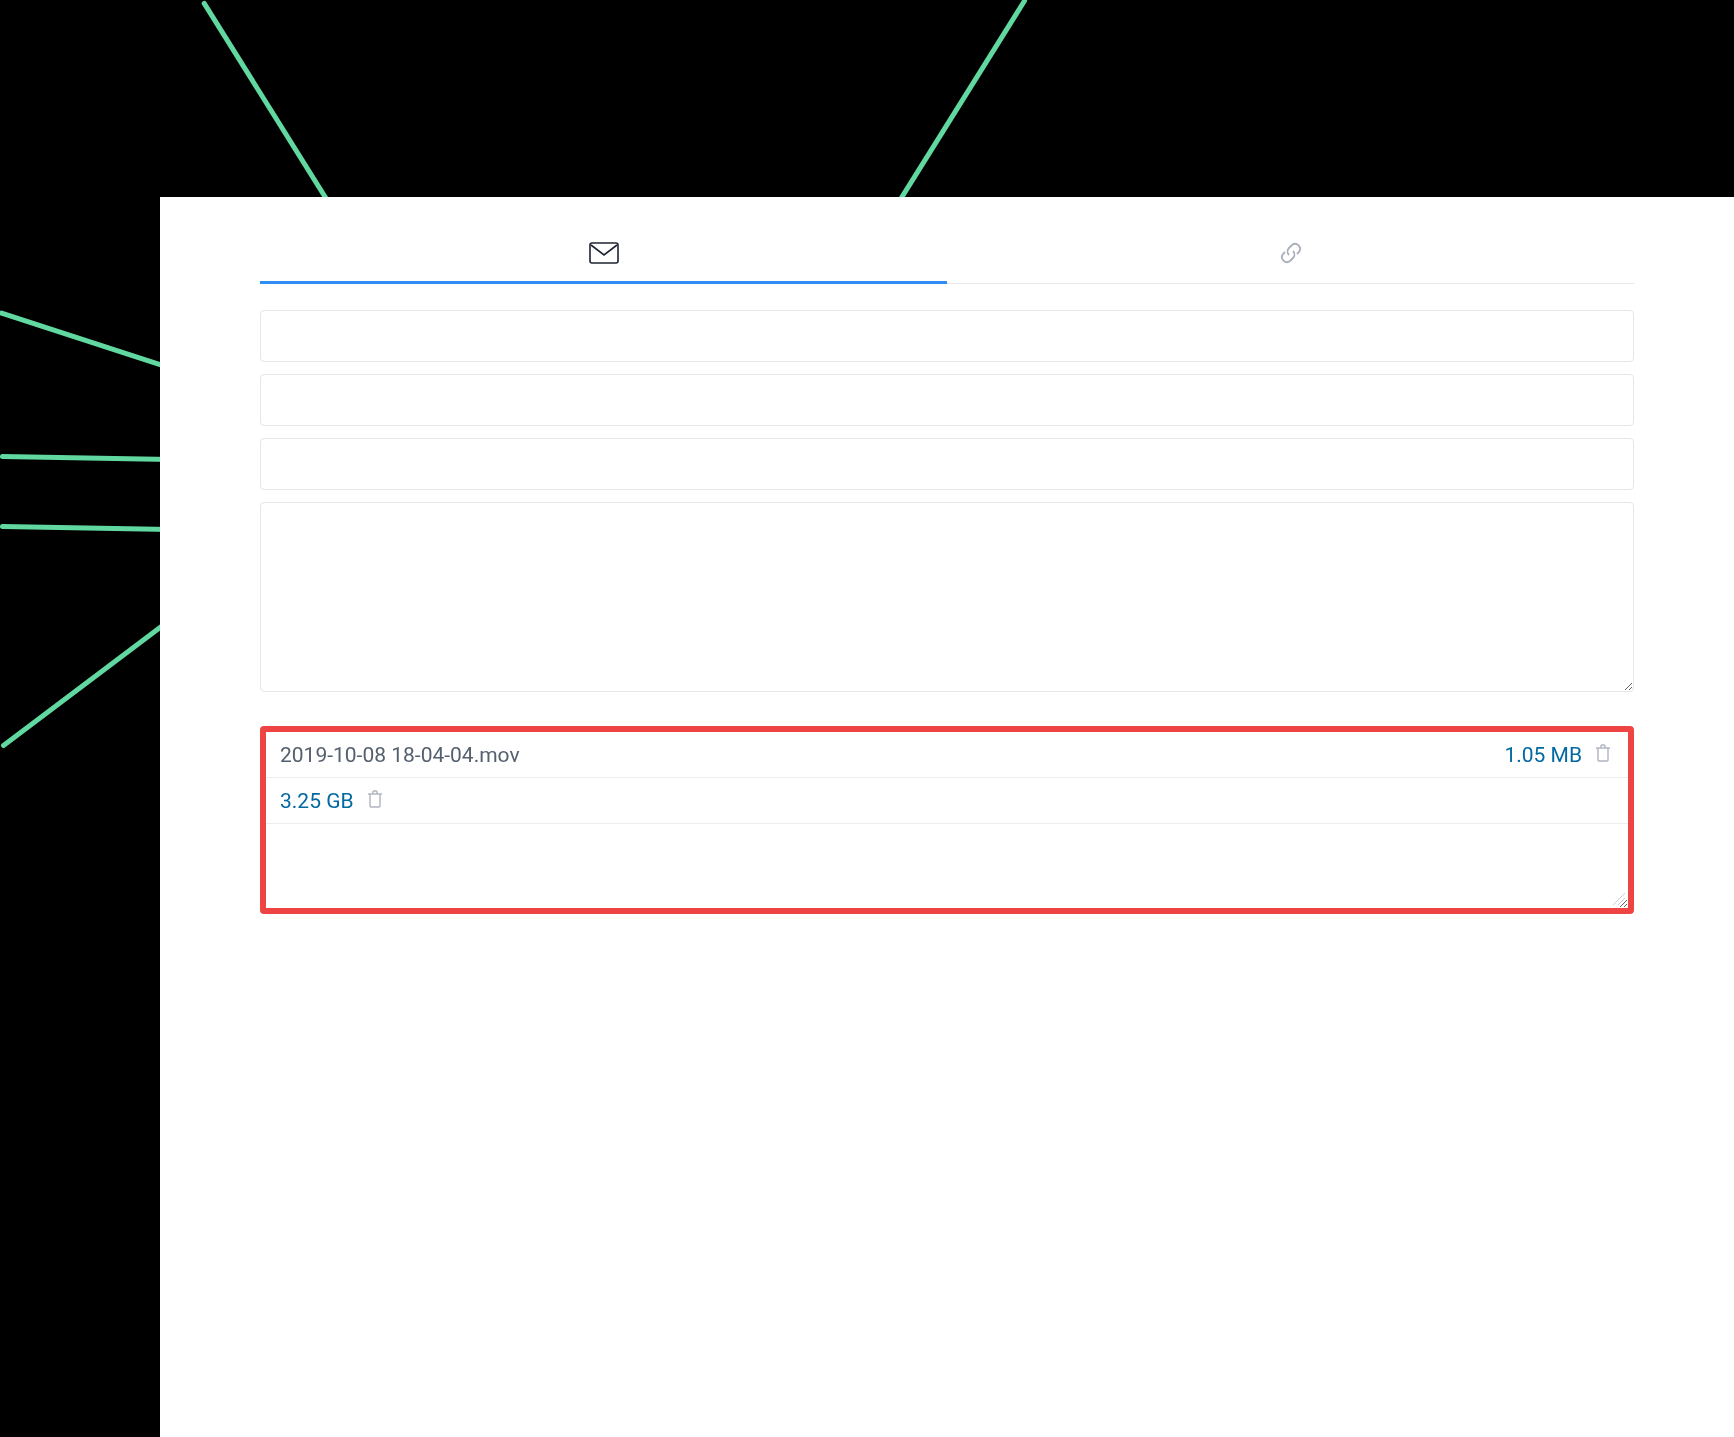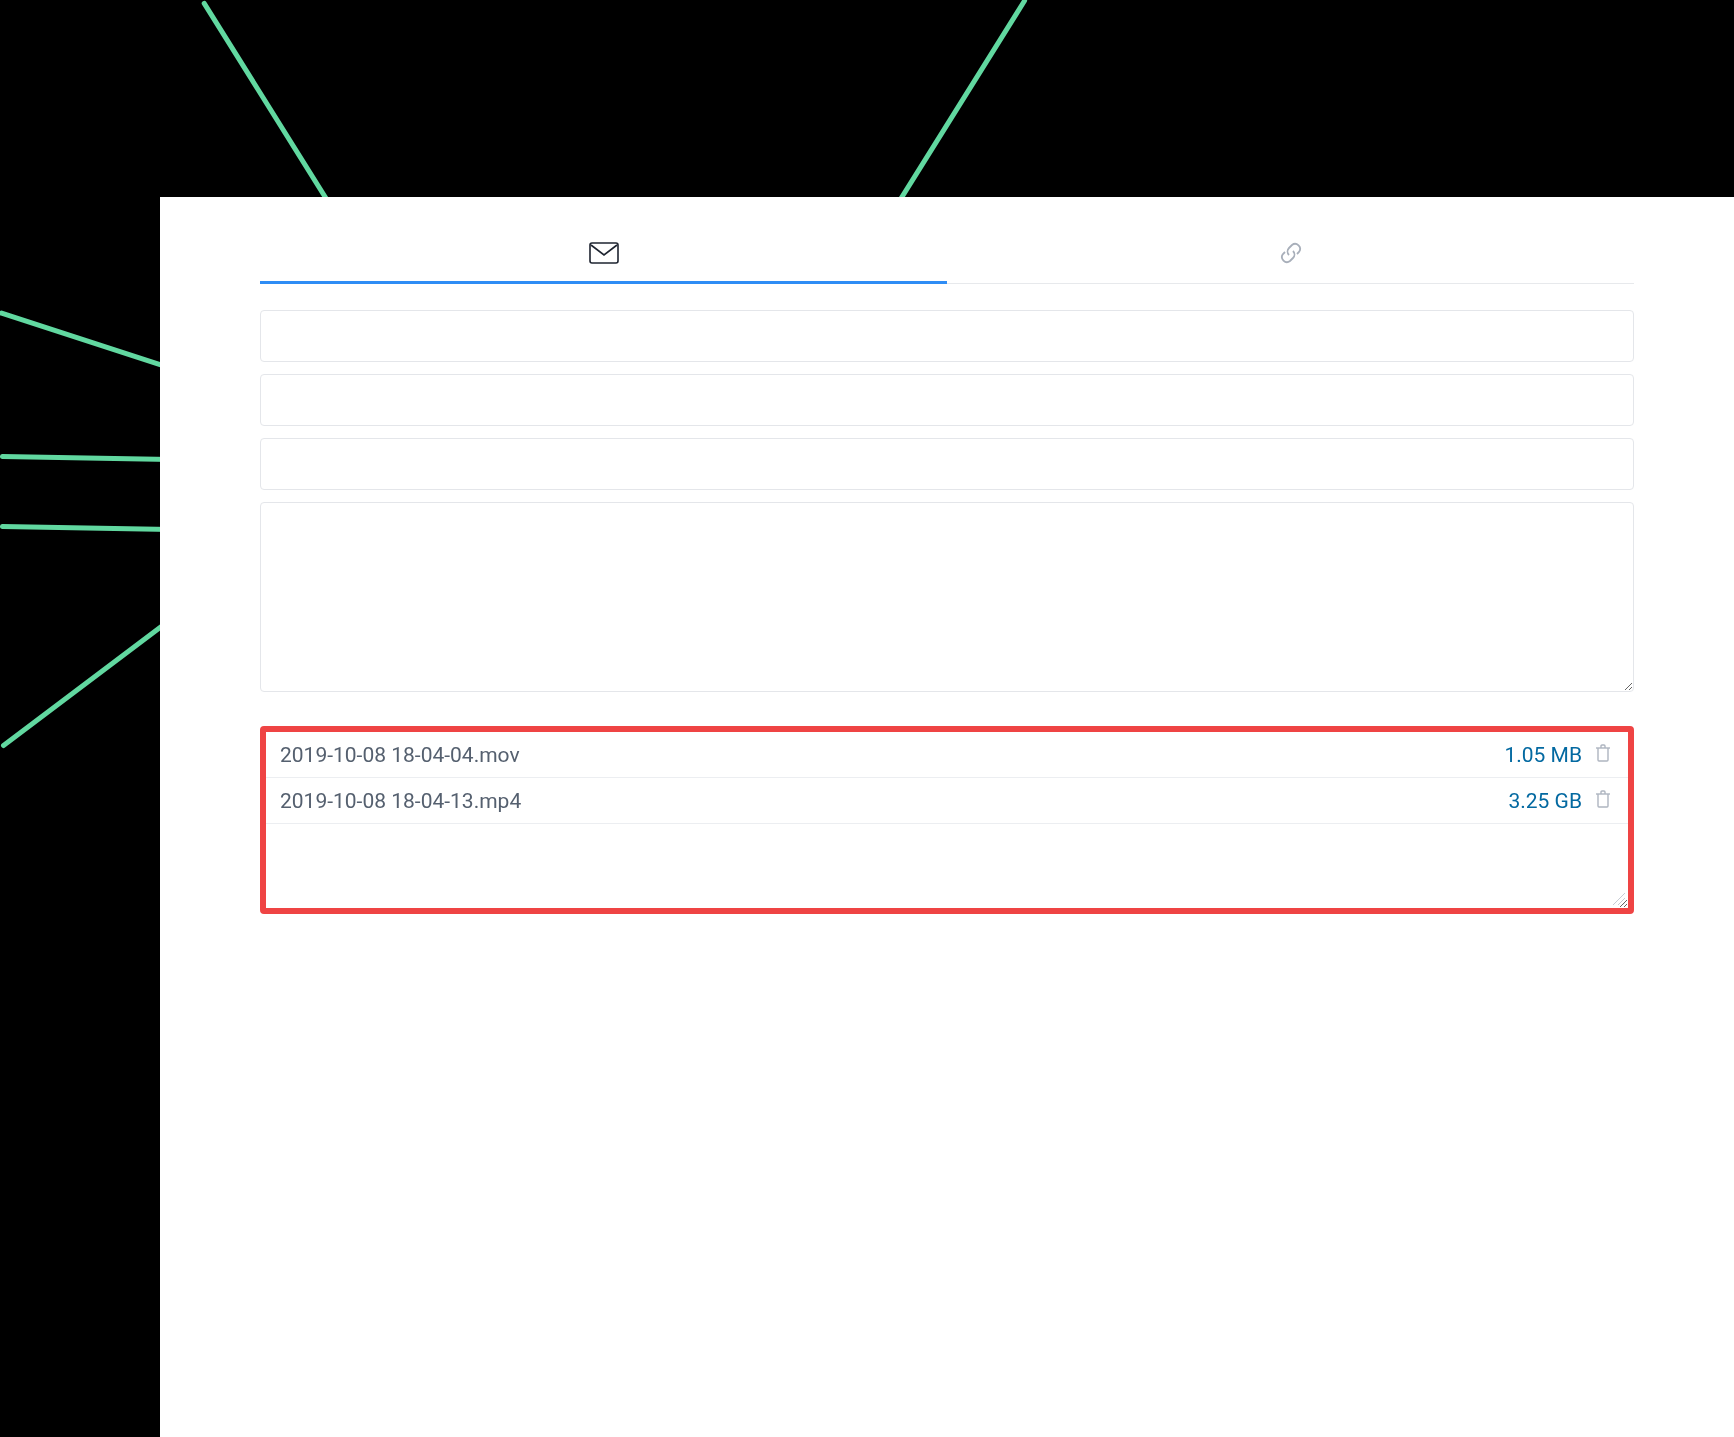--- a/index.html
+++ b/index.html
@@ -192,21 +192,20 @@
         <span>
           <svg width="18" height="20" viewBox="0 0 18 20" fill="none" stroke="#aeb5c0" stroke-width="1.4">
             <path d="M2 5 h14"></path>
             <path d="M4 5 v12 a1 1 0 0 0 1 1 h8 a1 1 0 0 0 1-1 V5"></path>
             <path d="M7 5 V3 a1 1 0 0 1 1-1 h2 a1 1 0 0 1 1 1 v2"></path>
           </svg>
         </span>
       </button>
     </div>
     <div class="attachment-row">
-      <span class="file-name">2019-10-08 18-04-13.mp4</span>
       <span class="file-size">3.25 GB</span>
       <button class="trash-btn">
         <span>
           <svg width="18" height="20" viewBox="0 0 18 20" fill="none" stroke="#aeb5c0" stroke-width="1.4">
             <path d="M2 5 h14"></path>
             <path d="M4 5 v12 a1 1 0 0 0 1 1 h8 a1 1 0 0 0 1-1 V5"></path>
             <path d="M7 5 V3 a1 1 0 0 1 1-1 h2 a1 1 0 0 1 1 1 v2"></path>
           </svg>
         </span>
       </button>

